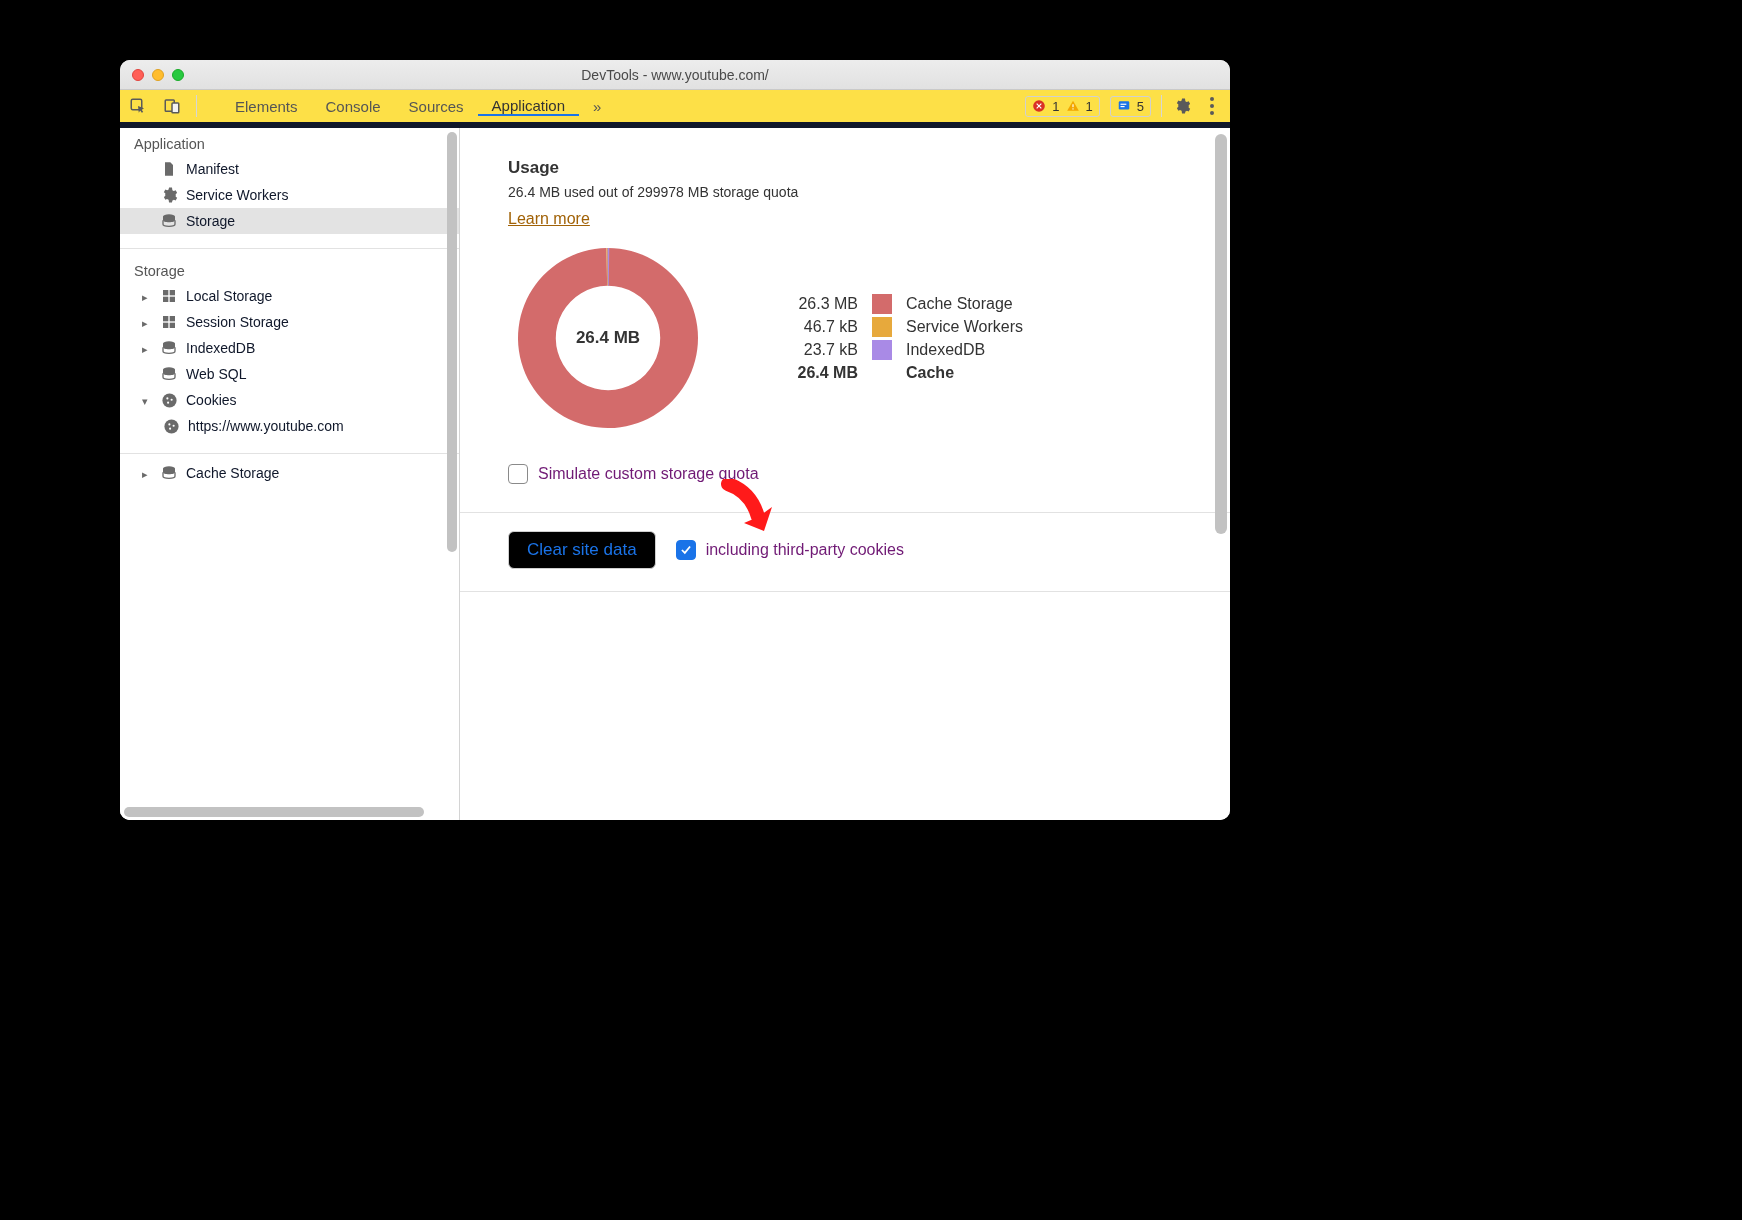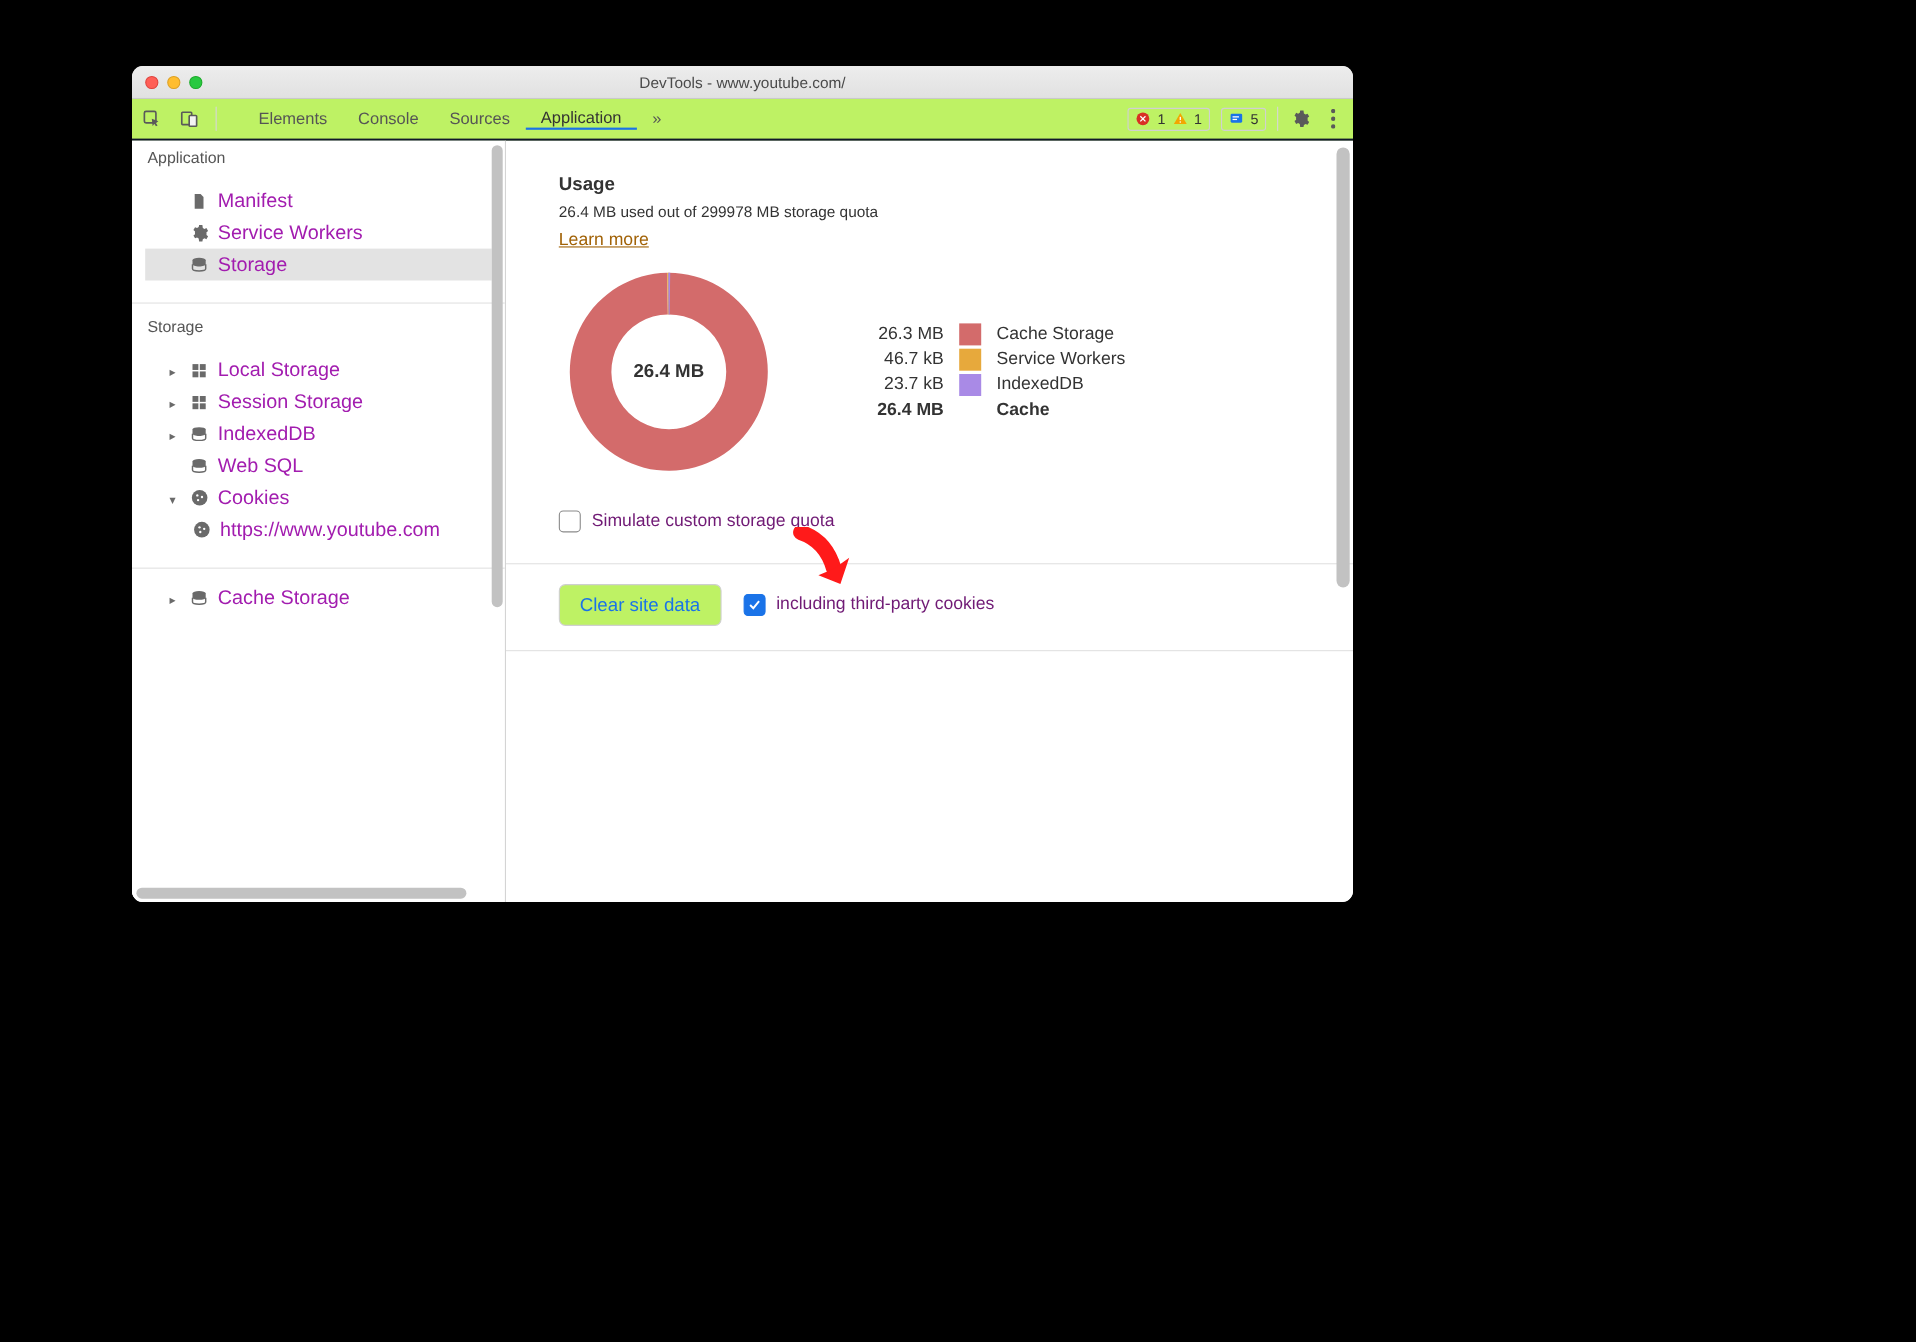--- a/index.html
+++ b/index.html
@@ -35,22 +35,22 @@
   }
   .traffic-lights { display:flex; gap:8px; margin-left:12px; }
   .dot { width:12px; height:12px; border-radius:50%; }
   .dot.red { background:#ff5f57; border:1px solid #e0443e; }
   .dot.yellow { background:#ffbd2e; border:1px solid #dea123; }
   .dot.green { background:#28c940; border:1px solid #1aab29; }
   .title { position:absolute; left:0; right:0; text-align:center; font-size:14px; color:#4a4a4a; }
 
   .toolbar {
     height: 38px;
-    background: #bef264;
-    border-bottom: 2px solid #0f172a;
+    background: #fde047;
+    border-bottom: 6px solid #0f172a;
     display:flex;
     align-items:center;
     padding: 0 8px;
     font-size: 15px;
     color:#333;
   }
   .tb-left { display:flex; align-items:center; gap:14px; }
   .tb-icon { width:20px; display:flex; align-items:center; justify-content:center; color:#5a5a5a;}
   .tabs { display:flex; align-items:stretch; margin-left:10px; height:100%; color:#555;}
   .tab { padding:0 14px; display:flex; align-items:center; cursor:default; }
@@ -59,21 +59,21 @@
   .pill { display:flex; align-items:center; border:1px solid #d0d0d0; border-radius:3px; padding:2px 6px; font-size:13px; gap:6px;}
   .pill .num { color:#333; }
   .vdiv { width:1px; height:22px; background:#d6d6d6; }
   svg { display:block; }
 
   .body { flex:1; display:flex; min-height:0; background:#fff; position:relative;}
   .sidebar { width:340px; border-right:1px solid #d4d4d4; background:#fff; overflow:hidden; position:relative;}
   .side-scroll { position:absolute; right:2px; top:4px; bottom:4px; width:10px; }
   .side-thumb { position:absolute; right:0; top:0; width:10px; height:420px; background:#c2c2c2; border-radius:5px;}
   .section { padding:8px 0 4px 14px; color:#555; font-size:14.5px; }
-  .tree { list-style:none; margin:12px; padding:0 0 8px 0; font-size:18px; color:#a21caf;}
+  .tree { list-style:none; margin:0; padding:0 0 8px 0; font-size:14px; color:#0f172a;}
   .tree li { display:flex; align-items:center; gap:8px; padding:4px 10px 4px 22px; white-space:nowrap; overflow:hidden; }
   .tree li.child { padding-left:42px; }
   .tree li.selected { background:#e3e3e3; }
   .tri::before { content:"▸"; color:#6a6a6a; font-size:11px; display:inline-block; width:10px;}
   .tri.open::before { content:"▾"; }
   .hr { height:1px; background:#e2e2e2; margin:6px 0;}
   .sb-icon { width:18px; height:18px; color:#6a6a6a; display:flex; align-items:center; justify-content:center;}
   .h-scroll { position:absolute; left:4px; right:16px; bottom:3px; height:10px; }
   .h-thumb { position:absolute; left:0; top:0; width:300px; height:10px; background:#c2c2c2; border-radius:5px;}
 
@@ -91,21 +91,21 @@
   .legend { font-size:16px; color:#333; }
   .legend-row { display:flex; align-items:center; gap:14px; margin:3px 0;}
   .legend-val { width:90px; text-align:right;}
   .swatch { width:20px; height:20px;}
   .legend-total .legend-val, .legend-total .legend-name { font-weight:700;}
   .check-row { display:flex; align-items:center; gap:10px; font-size:16px; color:#701a75; margin-top:26px;}
   .chk { width:20px; height:20px; border:1.5px solid #8a8a8a; border-radius:4px; display:flex; align-items:center; justify-content:center; background:#fff;}
   .chk.checked { background:#1a73e8; border-color:#1a73e8; color:#fff;}
   .hr-full { height:1px; background:#e2e2e2; margin:28px -48px 18px -48px;}
   .action-row { display:flex; align-items:center; gap:20px; }
-  .btn { border:1px solid #cfcfcf; background:#bef264; color:#1a73e8; font-size:17px; padding:8px 18px; border-radius:6px; font-weight:500;}
+  .btn { border:1px solid #cfcfcf; background:#000000; color:#1a73e8; font-size:17px; padding:8px 18px; border-radius:6px; font-weight:500;}
   
 </style>
 </head>
 <body>
 
 <div class="window">
 
   <div class="titlebar">
     <div class="traffic-lights">
       <div class="dot red"></div>

